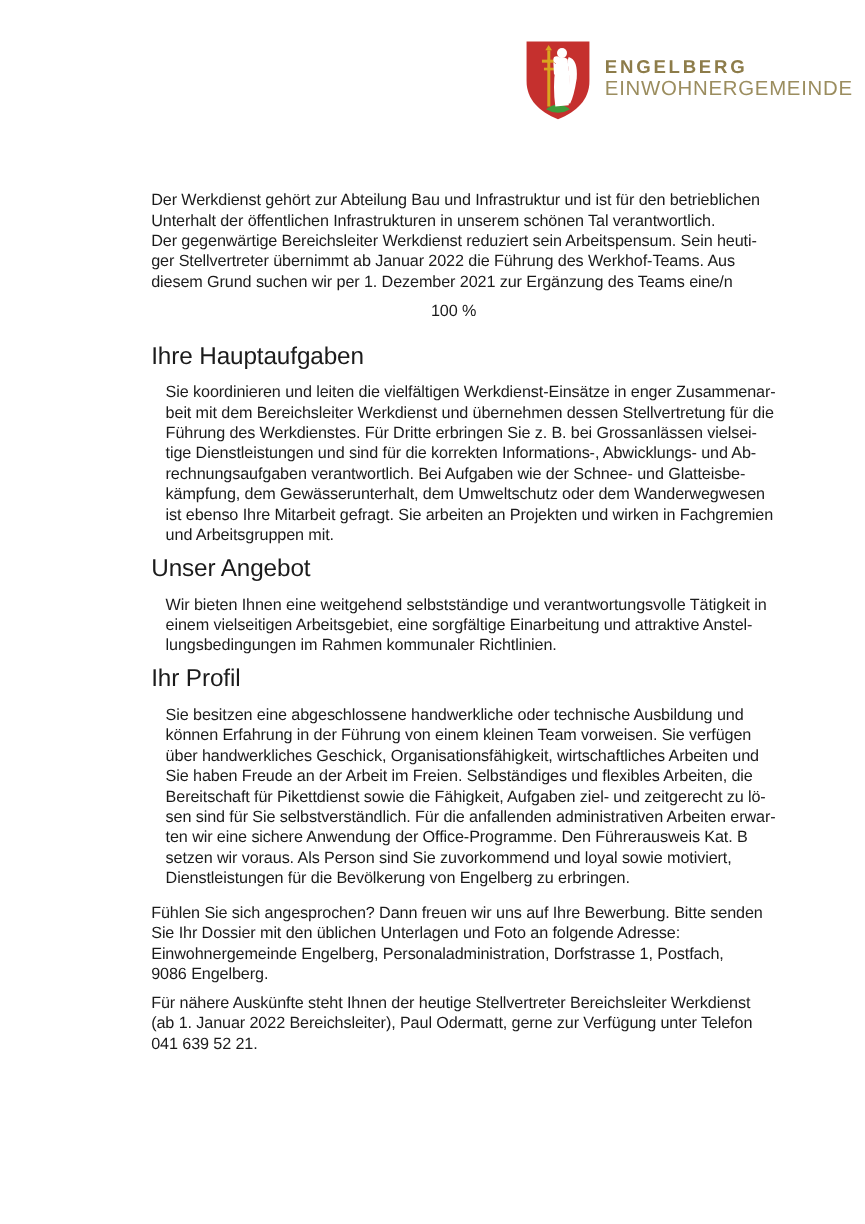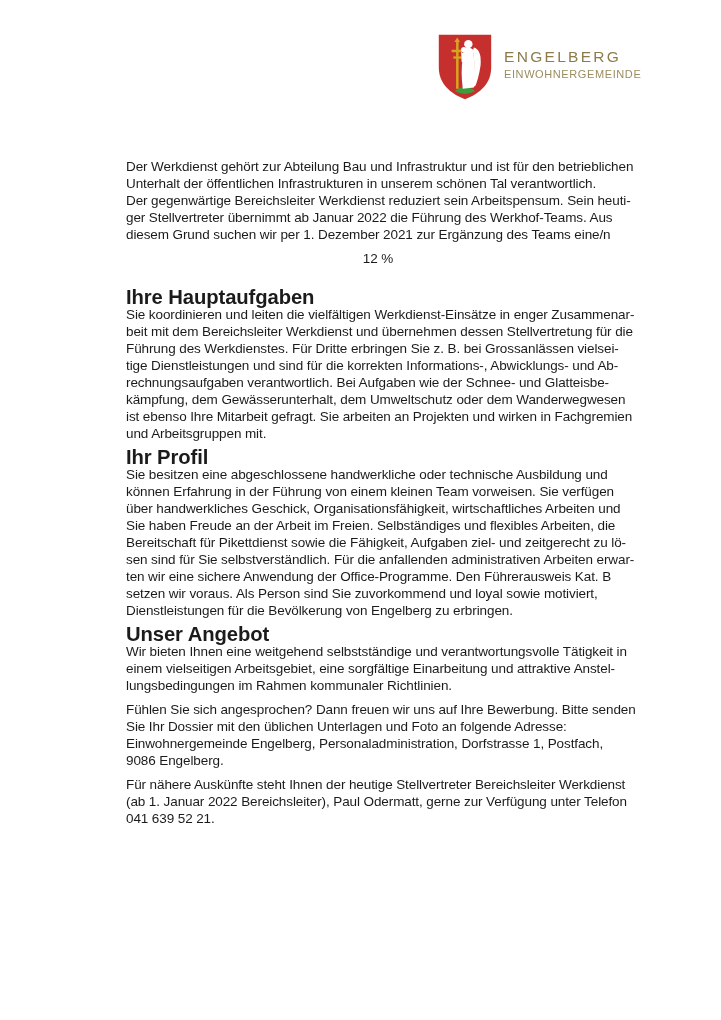--- a/index.html
+++ b/index.html
@@ -16,42 +16,42 @@
     font-family:"Liberation Sans","DejaVu Sans",sans-serif;
     color:var(--ink);
   }
   .page{position:absolute;inset:0;background:#ffffff;}
   
   .logo{position:absolute;top:33px;left:437px;display:flex;align-items:flex-start;}
   .logo-shield{width:56px;height:68px;flex:0 0 auto;}
   .logo-wordmark{margin-left:11px;padding-top:15px;}
   .logo-name{
     color:var(--brand-gold-bold);
-    font-weight:normal;font-size:15.5px;letter-spacing:2.3px;line-height:18px;
+    font-weight:bold;font-size:15.5px;letter-spacing:2.3px;line-height:18px;
     white-space:nowrap;
   }
   .logo-sub{
     color:var(--brand-gold-light);
-    font-weight:400;font-size:11px;letter-spacing:0.6px;line-height:16px;
+    font-weight:400;font-size:17px;letter-spacing:0.6px;line-height:16px;
     white-space:nowrap;
   }
   
   .doc{
     position:absolute;left:126px;top:158px;width:540px;
     font-size:13.5px;line-height:17px;letter-spacing:-0.1px;
   }
   .para{white-space:pre-line;margin:0 0 7px 0;}
   .doc-title{
     text-align:center;font-weight:bold;font-size:20px;line-height:23px;
     letter-spacing:-0.2px;margin:7px 36px 0 0;
   }
   .doc-subtitle{text-align:center;line-height:17px;margin:0 36px 22px 0;}
   .section{margin:0 0 7px 0;}
-  .section-heading{font-weight:bold;line-height:17px;margin:0;}
-  .section-body{white-space:pre-line;margin:0;}
+  .section-heading{font-weight:normal;line-height:17px;margin:0;}
+  .section-body{white-space:pre-line;margin:12px;}
 </style>
 </head>
 <body>
 
 <div class="page">
 
   <div class="logo">
     <svg class="logo-shield" viewBox="0 0 100 122" aria-hidden="true">
 
       <path d="M3,3 H97 V62 C97,90 78,108 50,119 C22,108 3,90 3,62 Z" fill="#c5302e"></path>
@@ -78,54 +78,54 @@
   </div>
 
   <div class="doc">
 
     <p class="para">Der Werkdienst gehört zur Abteilung Bau und Infrastruktur und ist für den betrieblichen
 Unterhalt der öffentlichen Infrastrukturen in unserem schönen Tal verantwortlich.
 Der gegenwärtige Bereichsleiter Werkdienst reduziert sein Arbeitspensum. Sein heuti-
 ger Stellvertreter übernimmt ab Januar 2022 die Führung des Werkhof-Teams. Aus
 diesem Grund suchen wir per 1. Dezember 2021 zur Ergänzung des Teams eine/n</p>
 
-    <div class="doc-subtitle">12 %</div>
+    <div class="doc-subtitle">100 %</div>
 
     <div class="section">
       <h2 class="section-heading">Ihre Hauptaufgaben</h2>
       <p class="section-body">Sie koordinieren und leiten die vielfältigen Werkdienst-Einsätze in enger Zusammenar-
 beit mit dem Bereichsleiter Werkdienst und übernehmen dessen Stellvertretung für die
 Führung des Werkdienstes. Für Dritte erbringen Sie z. B. bei Grossanlässen vielsei-
 tige Dienstleistungen und sind für die korrekten Informations-, Abwicklungs- und Ab-
 rechnungsaufgaben verantwortlich. Bei Aufgaben wie der Schnee- und Glatteisbe-
 kämpfung, dem Gewässerunterhalt, dem Umweltschutz oder dem Wanderwegwesen
 ist ebenso Ihre Mitarbeit gefragt. Sie arbeiten an Projekten und wirken in Fachgremien
 und Arbeitsgruppen mit.</p>
+    </div>
+
+    <div class="section">
+      <h2 class="section-heading">Unser Angebot</h2>
+      <p class="section-body">Wir bieten Ihnen eine weitgehend selbstständige und verantwortungsvolle Tätigkeit in
+einem vielseitigen Arbeitsgebiet, eine sorgfältige Einarbeitung und attraktive Anstel-
+lungsbedingungen im Rahmen kommunaler Richtlinien.</p>
     </div>
 
     <div class="section">
       <h2 class="section-heading">Ihr Profil</h2>
       <p class="section-body">Sie besitzen eine abgeschlossene handwerkliche oder technische Ausbildung und
 können Erfahrung in der Führung von einem kleinen Team vorweisen. Sie verfügen
 über handwerkliches Geschick, Organisationsfähigkeit, wirtschaftliches Arbeiten und
 Sie haben Freude an der Arbeit im Freien. Selbständiges und flexibles Arbeiten, die
 Bereitschaft für Pikettdienst sowie die Fähigkeit, Aufgaben ziel- und zeitgerecht zu lö-
 sen sind für Sie selbstverständlich. Für die anfallenden administrativen Arbeiten erwar-
 ten wir eine sichere Anwendung der Office-Programme. Den Führerausweis Kat. B
 setzen wir voraus. Als Person sind Sie zuvorkommend und loyal sowie motiviert,
 Dienstleistungen für die Bevölkerung von Engelberg zu erbringen.</p>
     </div>
 
-    <div class="section">
-      <h2 class="section-heading">Unser Angebot</h2>
-      <p class="section-body">Wir bieten Ihnen eine weitgehend selbstständige und verantwortungsvolle Tätigkeit in
-einem vielseitigen Arbeitsgebiet, eine sorgfältige Einarbeitung und attraktive Anstel-
-lungsbedingungen im Rahmen kommunaler Richtlinien.</p>
-    </div>
-
     <p class="para">Fühlen Sie sich angesprochen? Dann freuen wir uns auf Ihre Bewerbung. Bitte senden
 Sie Ihr Dossier mit den üblichen Unterlagen und Foto an folgende Adresse:
 Einwohnergemeinde Engelberg, Personaladministration, Dorfstrasse 1, Postfach,
 9086 Engelberg.</p>
 
     <p class="para">Für nähere Auskünfte steht Ihnen der heutige Stellvertreter Bereichsleiter Werkdienst
 (ab 1. Januar 2022 Bereichsleiter), Paul Odermatt, gerne zur Verfügung unter Telefon
 041 639 52 21.</p>
 
   </div>

